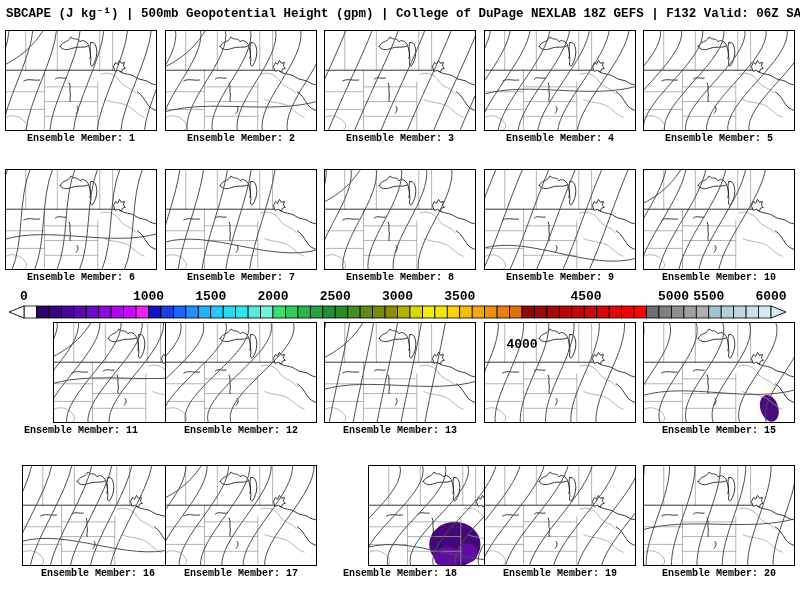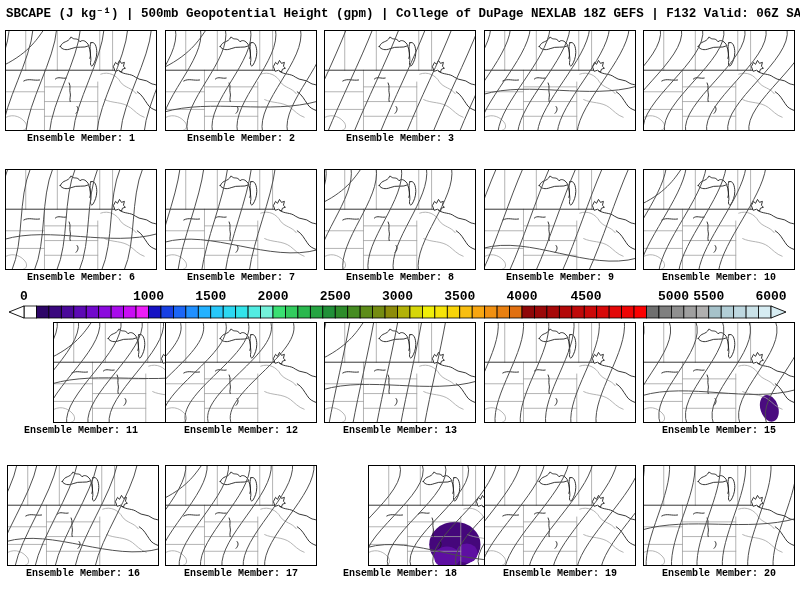--- a/index.html
+++ b/index.html
@@ -193,20 +193,21 @@
             <path d="M-27.0,103 C-23.7,72 22.5,30 25.8,-2" stroke="#4d4d4d" stroke-width="1" fill="none" stroke-linecap="round"></path>
             <path d="M-7.0,103 C-3.7,72 42.6,30 45.9,-2" stroke="#4d4d4d" stroke-width="1" fill="none" stroke-linecap="round"></path>
             <path d="M13.1,103 C16.4,72 62.6,30 65.9,-2" stroke="#4d4d4d" stroke-width="1" fill="none" stroke-linecap="round"></path>
             <path d="M33.2,103 C36.5,72 82.7,30 86.0,-2" stroke="#4d4d4d" stroke-width="1" fill="none" stroke-linecap="round"></path>
             <path d="M53.2,103 C56.5,72 102.7,30 106.0,-2" stroke="#4d4d4d" stroke-width="1" fill="none" stroke-linecap="round"></path>
             <path d="M73.3,103 C76.6,72 122.8,30 126.1,-2" stroke="#4d4d4d" stroke-width="1" fill="none" stroke-linecap="round"></path>
             <path d="M93.3,103 C96.6,72 142.9,30 146.1,-2" stroke="#4d4d4d" stroke-width="1" fill="none" stroke-linecap="round"></path>
             <path d="M-2,64.7 C45,50.7 105,70.3 154,56.3" stroke="#4d4d4d" stroke-width="1" fill="none" stroke-linecap="round"></path>
           </svg>
         </div>
+    <div class="panel-label">Ensemble Member: 4</div>
   </div>
 
   <div class="panel" style="left: 643px; top: 30px;">
     <div class="map">
           <svg viewBox="0 0 152 101" preserveAspectRatio="none">
             <path d="M20,0 L20,40" stroke="#a0a0a0" stroke-width="0.8" fill="none" stroke-linecap="round"></path>
             <path d="M52,0 L52,40" stroke="#a0a0a0" stroke-width="0.8" fill="none" stroke-linecap="round"></path>
             <path d="M95,0 L95,40" stroke="#a0a0a0" stroke-width="0.8" fill="none" stroke-linecap="round"></path>
             <path d="M108,0 L108,40" stroke="#a0a0a0" stroke-width="0.8" fill="none" stroke-linecap="round"></path>
             <path d="M39,40 L39,101" stroke="#a0a0a0" stroke-width="0.8" fill="none" stroke-linecap="round"></path>
@@ -233,20 +234,21 @@
             <path d="M-43.4,103 C-49.2,72 22.3,30 16.6,-2" stroke="#4d4d4d" stroke-width="1" fill="none" stroke-linecap="round"></path>
             <path d="M-22.0,103 C-27.8,72 43.8,30 38.0,-2" stroke="#4d4d4d" stroke-width="1" fill="none" stroke-linecap="round"></path>
             <path d="M-0.6,103 C-6.4,72 65.2,30 59.4,-2" stroke="#4d4d4d" stroke-width="1" fill="none" stroke-linecap="round"></path>
             <path d="M20.8,103 C15.0,72 86.6,30 80.8,-2" stroke="#4d4d4d" stroke-width="1" fill="none" stroke-linecap="round"></path>
             <path d="M42.2,103 C36.4,72 108.0,30 102.2,-2" stroke="#4d4d4d" stroke-width="1" fill="none" stroke-linecap="round"></path>
             <path d="M63.6,103 C57.8,72 129.4,30 123.6,-2" stroke="#4d4d4d" stroke-width="1" fill="none" stroke-linecap="round"></path>
             <path d="M85.0,103 C79.2,72 150.8,30 145.0,-2" stroke="#4d4d4d" stroke-width="1" fill="none" stroke-linecap="round"></path>
             <path d="M106.4,103 C100.6,72 172.2,30 166.4,-2" stroke="#4d4d4d" stroke-width="1" fill="none" stroke-linecap="round"></path>
           </svg>
         </div>
+    <div class="panel-label">Ensemble Member: 5</div>
   </div>
 
   <div class="panel" style="left: 5px; top: 169px;">
     <div class="map">
           <svg viewBox="0 0 152 101" preserveAspectRatio="none">
             <path d="M20,0 L20,40" stroke="#a0a0a0" stroke-width="0.8" fill="none" stroke-linecap="round"></path>
             <path d="M52,0 L52,40" stroke="#a0a0a0" stroke-width="0.8" fill="none" stroke-linecap="round"></path>
             <path d="M95,0 L95,40" stroke="#a0a0a0" stroke-width="0.8" fill="none" stroke-linecap="round"></path>
             <path d="M108,0 L108,40" stroke="#a0a0a0" stroke-width="0.8" fill="none" stroke-linecap="round"></path>
             <path d="M39,40 L39,101" stroke="#a0a0a0" stroke-width="0.8" fill="none" stroke-linecap="round"></path>
@@ -640,21 +642,21 @@
             <path d="M43.6,103 C31.0,72 91.9,30 79.3,-2" stroke="#4d4d4d" stroke-width="1" fill="none" stroke-linecap="round"></path>
             <path d="M70.5,103 C58.0,72 118.8,30 106.3,-2" stroke="#4d4d4d" stroke-width="1" fill="none" stroke-linecap="round"></path>
             <path d="M97.4,103 C84.9,72 145.7,30 133.2,-2" stroke="#4d4d4d" stroke-width="1" fill="none" stroke-linecap="round"></path>
             <path d="M124.4,103 C111.9,72 172.7,30 160.2,-2" stroke="#4d4d4d" stroke-width="1" fill="none" stroke-linecap="round"></path>
             <path d="M-2,74.1 C45,60.1 105,82.0 154,68.0" stroke="#4d4d4d" stroke-width="1" fill="none" stroke-linecap="round"></path>
           </svg>
         </div>
     <div class="panel-label">Ensemble Member: 15</div>
   </div>
 
-  <div class="panel" style="left: 7px; top: 465px; text-decoration: underline;">
+  <div class="panel" style="left: 22px; top: 465px; text-decoration: underline;">
     <div class="map">
           <svg viewBox="0 0 152 101" preserveAspectRatio="none">
             <path d="M20,0 L20,40" stroke="#a0a0a0" stroke-width="0.8" fill="none" stroke-linecap="round"></path>
             <path d="M52,0 L52,40" stroke="#a0a0a0" stroke-width="0.8" fill="none" stroke-linecap="round"></path>
             <path d="M95,0 L95,40" stroke="#a0a0a0" stroke-width="0.8" fill="none" stroke-linecap="round"></path>
             <path d="M108,0 L108,40" stroke="#a0a0a0" stroke-width="0.8" fill="none" stroke-linecap="round"></path>
             <path d="M39,40 L39,101" stroke="#a0a0a0" stroke-width="0.8" fill="none" stroke-linecap="round"></path>
             <path d="M93,52 L93,101" stroke="#a0a0a0" stroke-width="0.8" fill="none" stroke-linecap="round"></path>
             <path d="M0,62 L39,62" stroke="#a0a0a0" stroke-width="0.8" fill="none" stroke-linecap="round"></path>
             <path d="M0,80 L39,80" stroke="#a0a0a0" stroke-width="0.8" fill="none" stroke-linecap="round"></path>
@@ -859,21 +861,21 @@
   <div class="cb">
     <div class="cb-ticks" id="cbTicks">
         <span class="cb-tick" style="left: 24px;">0</span>
         <span class="cb-tick" style="left: 86.25px; margin-top: 15px;">500</span>
         <span class="cb-tick" style="left: 148.5px;">1000</span>
         <span class="cb-tick" style="left: 210.75px;">1500</span>
         <span class="cb-tick" style="left: 273px;">2000</span>
         <span class="cb-tick" style="left: 335.25px;">2500</span>
         <span class="cb-tick" style="left: 397.5px;">3000</span>
         <span class="cb-tick" style="left: 459.75px;">3500</span>
-        <span class="cb-tick" style="left: 522px;">4000</span>
+        <span class="cb-tick" style="left: 522px; margin-top: 48px;">4000</span>
         <span class="cb-tick" style="left: 586px;">4500</span>
         <span class="cb-tick" style="left: 646.5px; margin-left: 27px;">5000</span>
         <span class="cb-tick" style="left: 708.75px;">5500</span>
         <span class="cb-tick" style="left: 771px;">6000</span>
       </div>
     <svg id="cbSvg" class="cb-svg" width="800" height="14">
         <rect x="24.00" y="1" width="12.45" height="12" fill="#ffffff" stroke="#000" stroke-width="0.8"></rect>
         <rect x="36.45" y="1" width="12.45" height="12" fill="#2e0668" stroke="#000" stroke-width="0.8"></rect>
         <rect x="48.90" y="1" width="12.45" height="12" fill="#3a077e" stroke="#000" stroke-width="0.8"></rect>
         <rect x="61.35" y="1" width="12.45" height="12" fill="#4a089a" stroke="#000" stroke-width="0.8"></rect>

